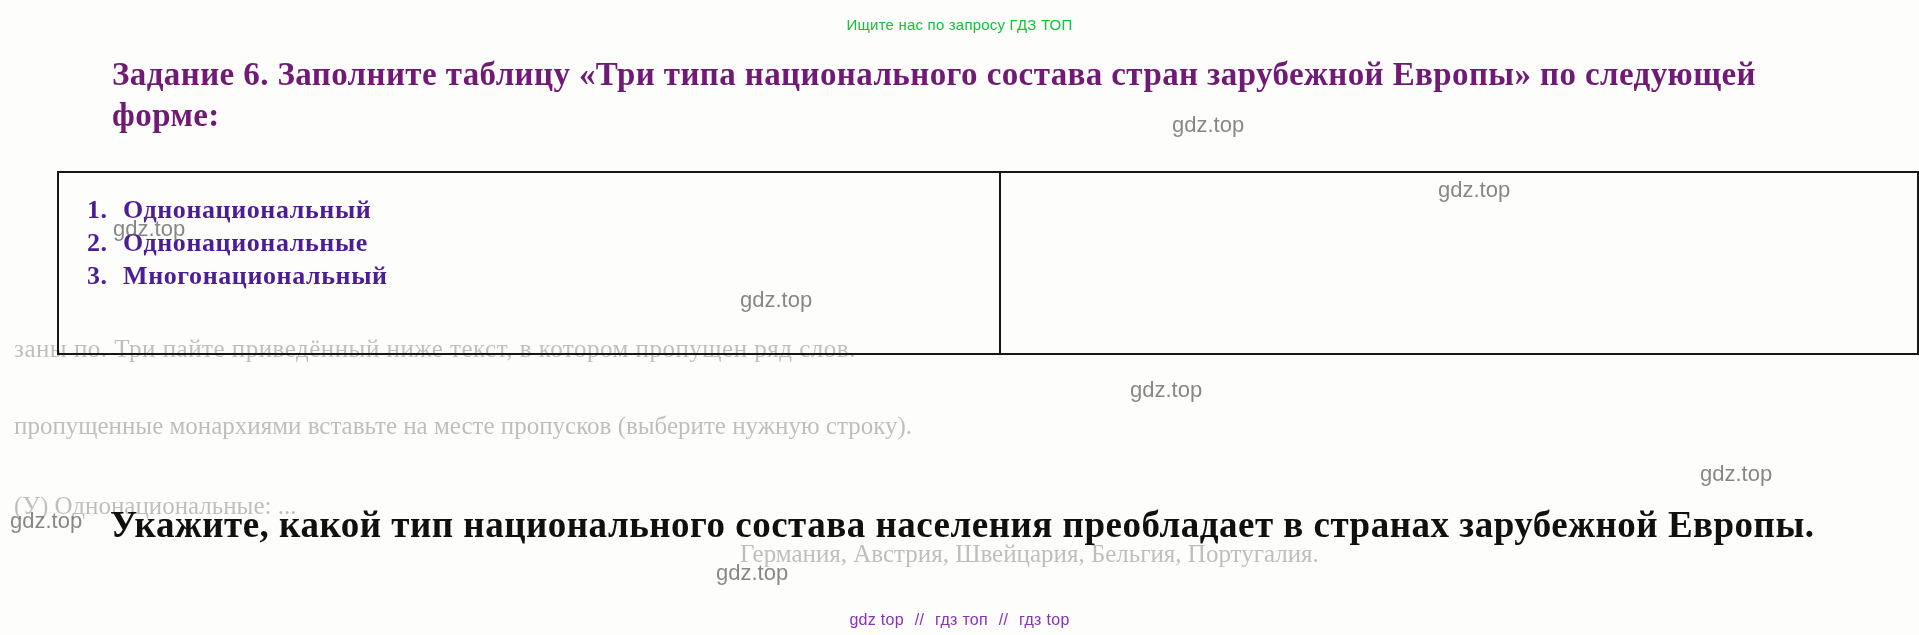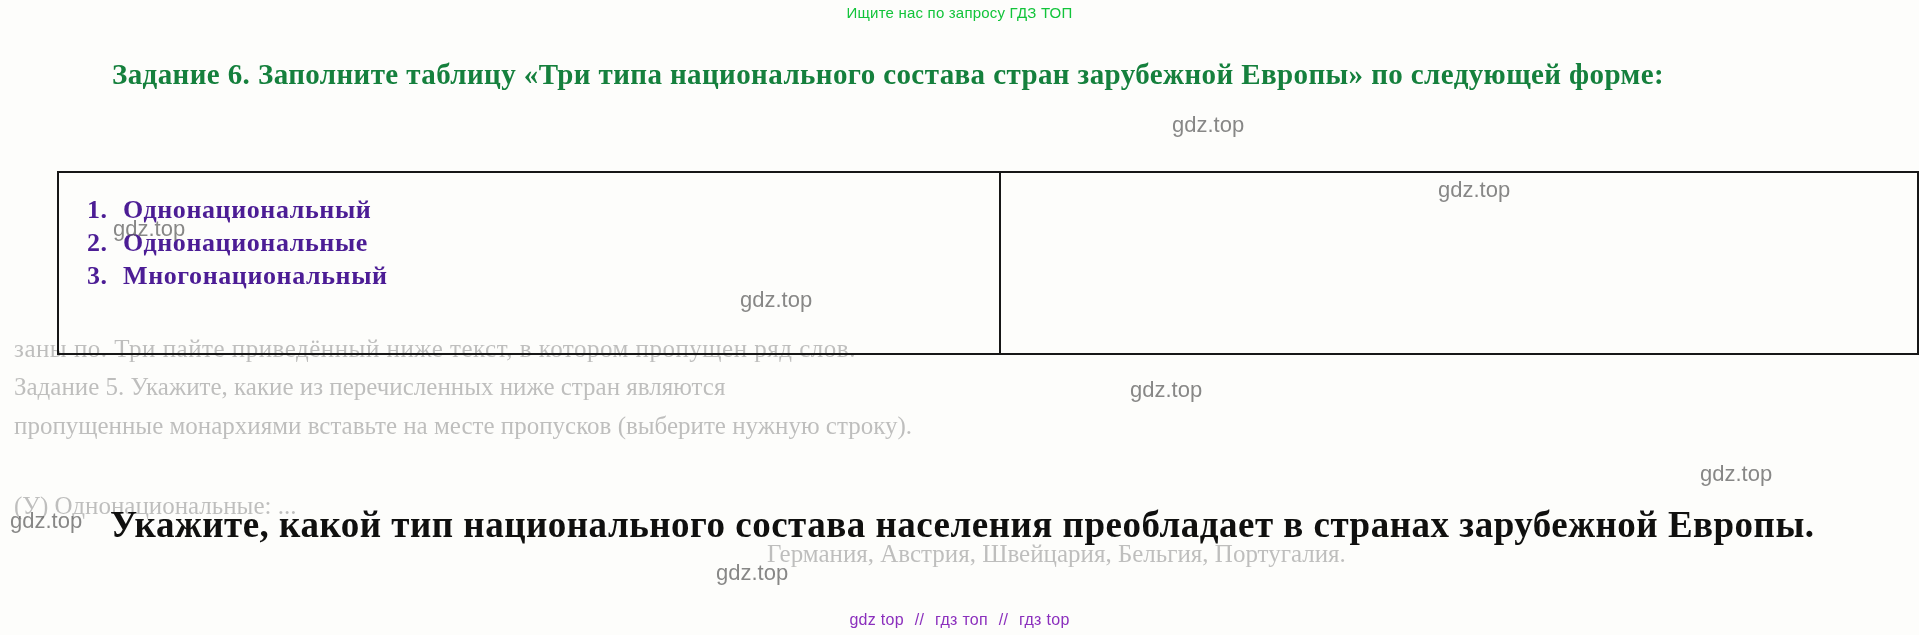--- a/index.html
+++ b/index.html
@@ -23,37 +23,37 @@
   }
   .top-banner {
     position: absolute;
     left: 0;
     top: 0;
     width: 100%;
     text-align: center;
     font-family: "Liberation Sans", sans-serif;
     font-size: 15px;
     color: #12c43a;
-    padding-top: 4px;
+    padding-top: 16px;
     letter-spacing: 0.2px;
   }
   .content {
     position: absolute;
     left: 0;
     top: 28px;
     width: 1919px;
   }
   .task-line {
     position: absolute;
     left: 112px;
     top: 26px;
     width: 1760px;
-    font-size: 29px;
+    font-size: 33px;
     line-height: 41px;
-    color: #15803d;
+    color: #701a75;
     letter-spacing: 0.4px;
     font-family: "Liberation Serif", serif;
   }
   .task-label {
     font-weight: bold;
   }
   .task-text {
     font-weight: bold;
   }
   .tbl {
@@ -112,21 +112,21 @@
     font-family: "Liberation Serif", serif;
     opacity: 0.55;
     white-space: nowrap;
     pointer-events: none;
     text-align: center;
   }
   .ghost.g1 { left: 14px;  top: 335px; font-size: 25px; letter-spacing: 0.5px; }
   .ghost.g3 { left: 14px;  top: 373px; font-size: 25px; }
   .ghost.g5 { left: 14px;  top: 412px; font-size: 25px; }
   .ghost.g7 { left: 14px;  top: 492px; font-size: 25px; }
-  .ghost.g8 { left: 740px; top: 540px; font-size: 25px; margin-left: 27px; }
+  .ghost.g8 { left: 740px; top: 540px; font-size: 25px; }
   .wm {
     position: absolute;
     font-family: "Liberation Sans", sans-serif;
     font-size: 22px;
     color: #5a5a5a;
     opacity: 0.72;
     pointer-events: none;
     white-space: nowrap;
   }
   .wm.w1 { left: 1172px; top: 112px; }
@@ -151,21 +151,20 @@
   .bottom-banner .sep { color: #8b2fbd; padding: 0 6px; }
 </style>
 </head>
 <body>
 
 <div class="page">
 
   <div class="top-banner">Ищите нас по запросу ГДЗ ТОП</div>
 
   <div class="ghost g1">заны по. Три пайте приведённый ниже текст, в котором пропущен ряд слов.</div>
-  <div class="ghost g3">Задание 5. Укажите, какие из перечисленных ниже стран являются</div>
   <div class="ghost g5">пропущенные монархиями вставьте на месте пропусков (выберите нужную строку).</div>
   <div class="ghost g7">(У) Однонациональные: ...</div>
   <div class="ghost g8">Германия, Австрия, Швейцария, Бельгия, Португалия.</div>
 
   <div class="content">
 
     <div class="task-line">
       <span class="task-label">Задание 6.</span>
       <span class="task-text">Заполните таблицу «Три типа национального состава стран зарубеж­ной Европы» по следующей форме:</span>
     </div>

